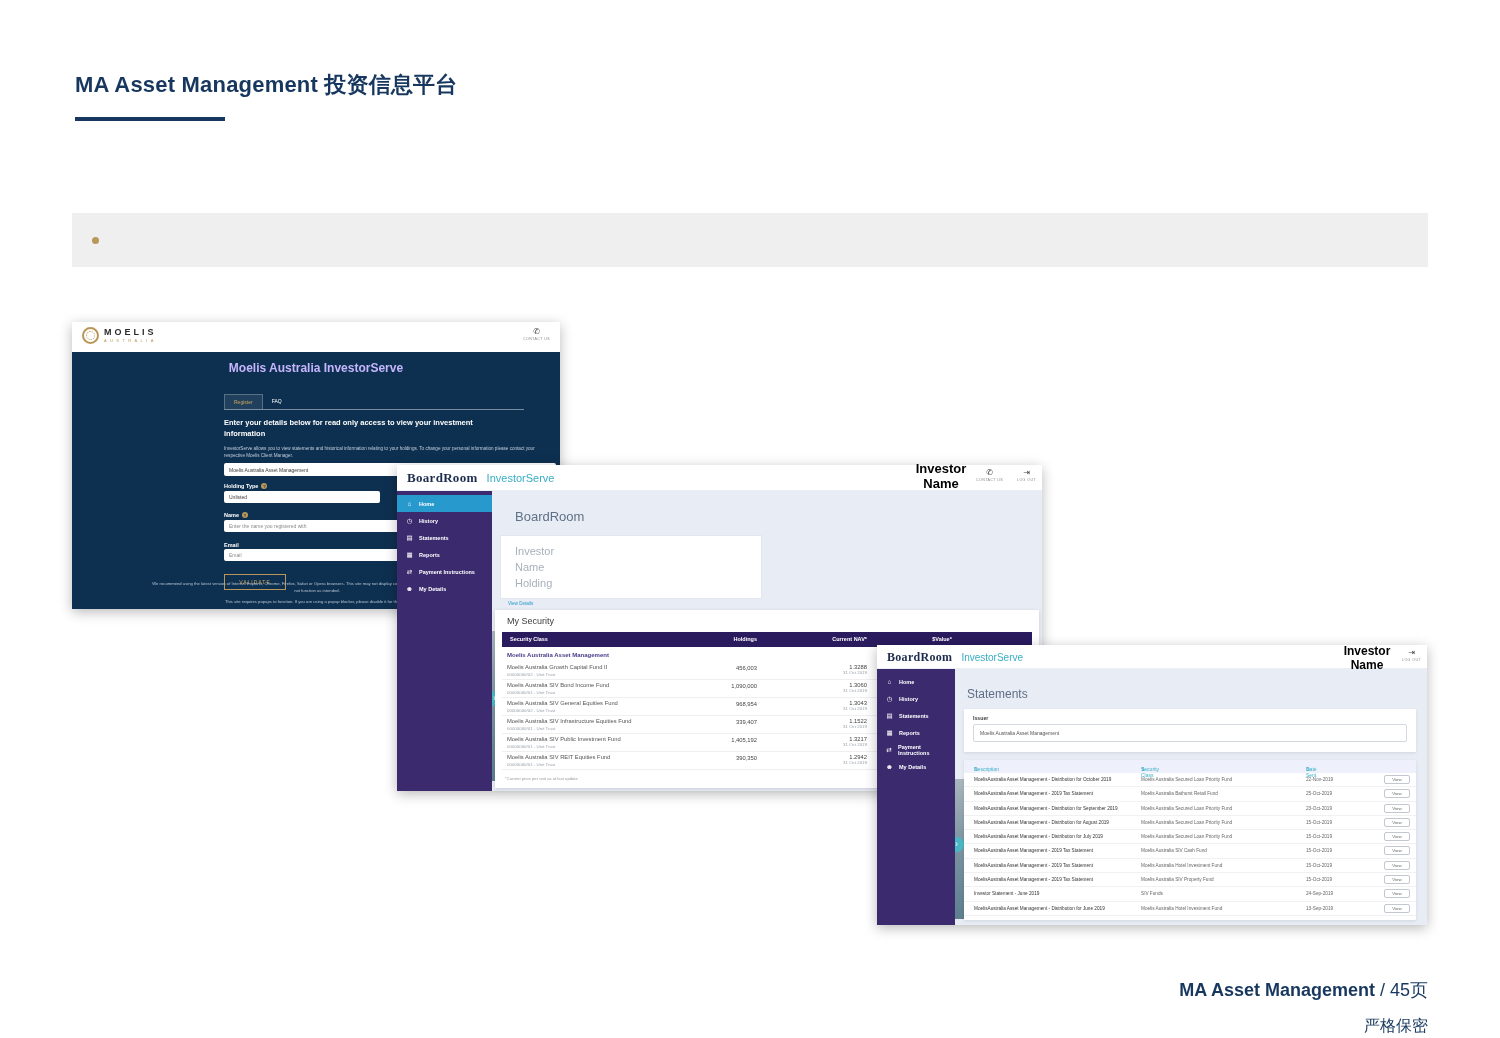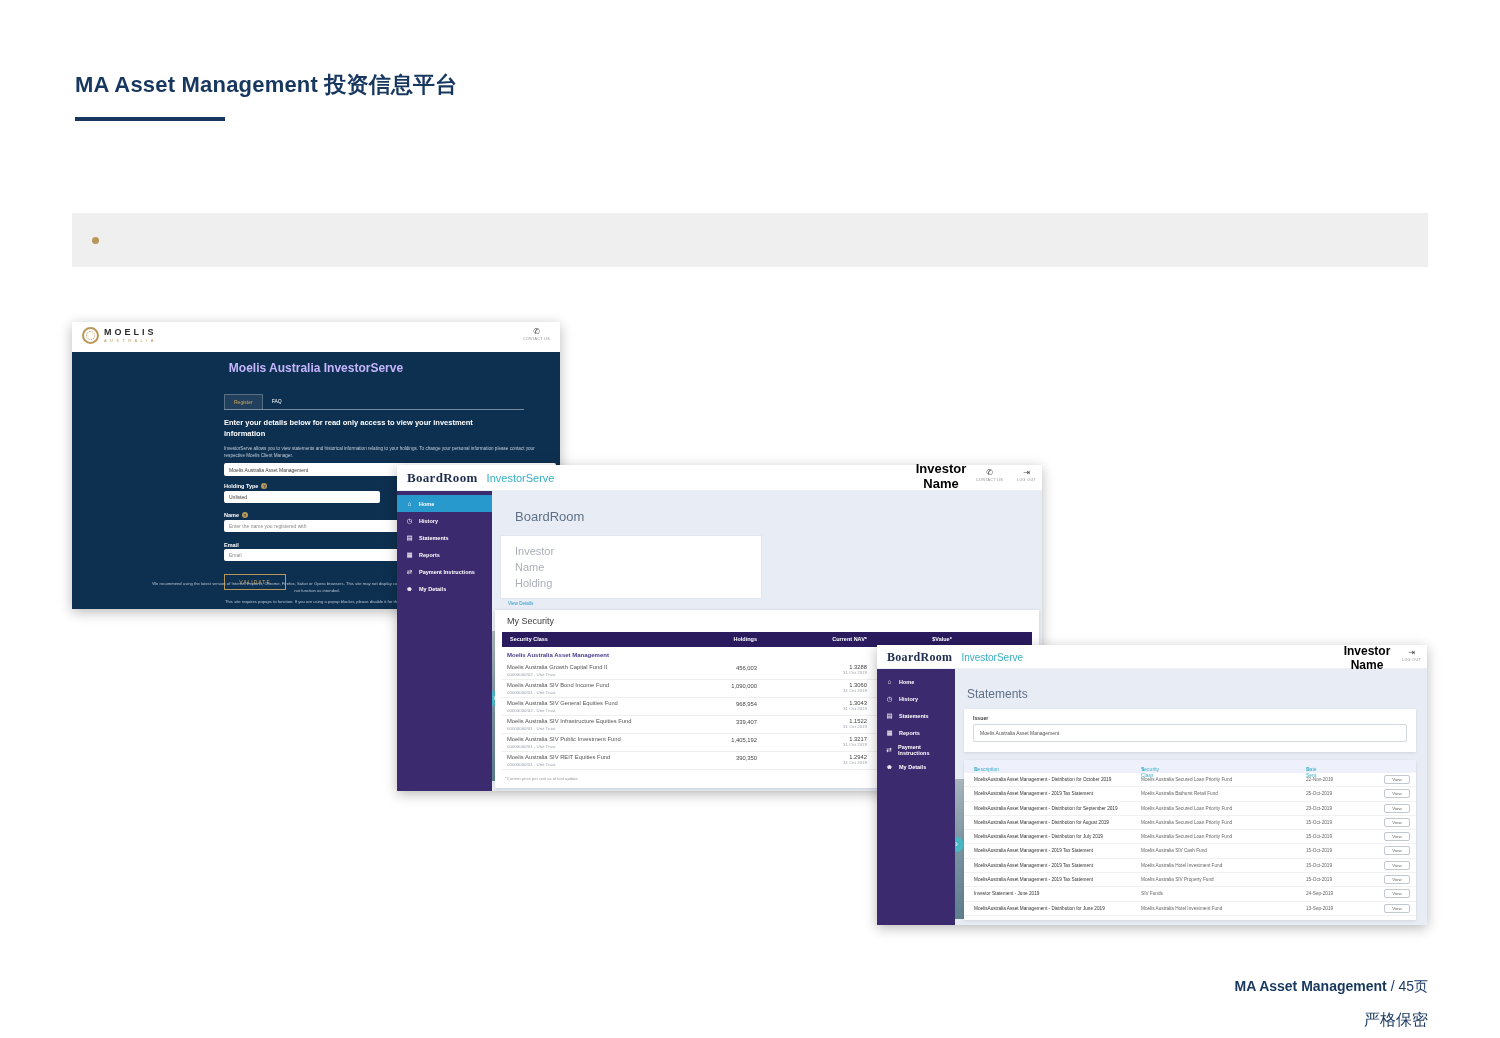--- a/index.html
+++ b/index.html
@@ -5,21 +5,21 @@
   * { margin:0; padding:0; box-sizing:border-box; }
   html,body { width:1500px; height:1038px; background:#fff; font-family:"Liberation Sans",sans-serif; position:relative; overflow:hidden; }
 
   
   .slide-title { position:absolute; left:75px; top:70px; font-size:22px; font-weight:bold; color:#17375e; letter-spacing:.2px; }
   .title-underline { position:absolute; left:75px; top:117px; width:150px; height:4px; background:#17375e; }
   .bullet-bar { position:absolute; left:72px; top:213px; width:1356px; height:54px; background:#efefef; }
   .bullet-dot { position:absolute; left:20px; top:24px; width:7px; height:7px; border-radius:50%; background:#b9975a; }
   .bullet-text { position:absolute; left:46px; top:14px; font-size:21px; color:#3c3c3c; }
   .slide-footer { position:absolute; right:72px; top:978px; text-align:right; color:#17375e; }
-  .slide-footer .line1 { font-size:14px; }
+  .slide-footer .line1 { font-size:18px; }
   .slide-footer .line1 b { font-weight:bold; }
   .slide-footer .line2 { font-size:16px; margin-top:14px; }
 
   
   .shot { position:absolute; background:#fff; box-shadow:0 3px 12px rgba(0,0,0,.28); }
   #login-shot { left:72px; top:322px; width:488px; height:287px; z-index:1; }
   #dash-shot  { left:397px; top:465px; width:645px; height:326px; z-index:2; }
   #stmt-shot  { left:877px; top:645px; width:550px; height:280px; z-index:3; }
 
   

